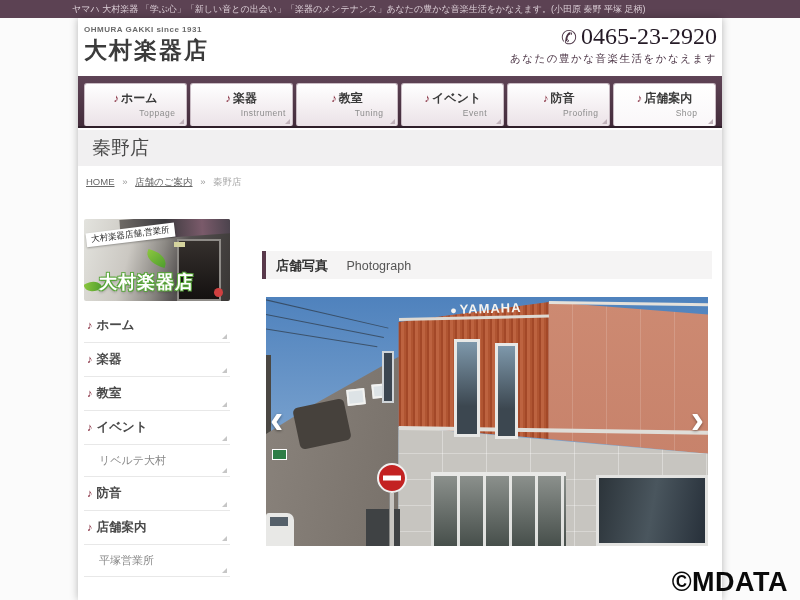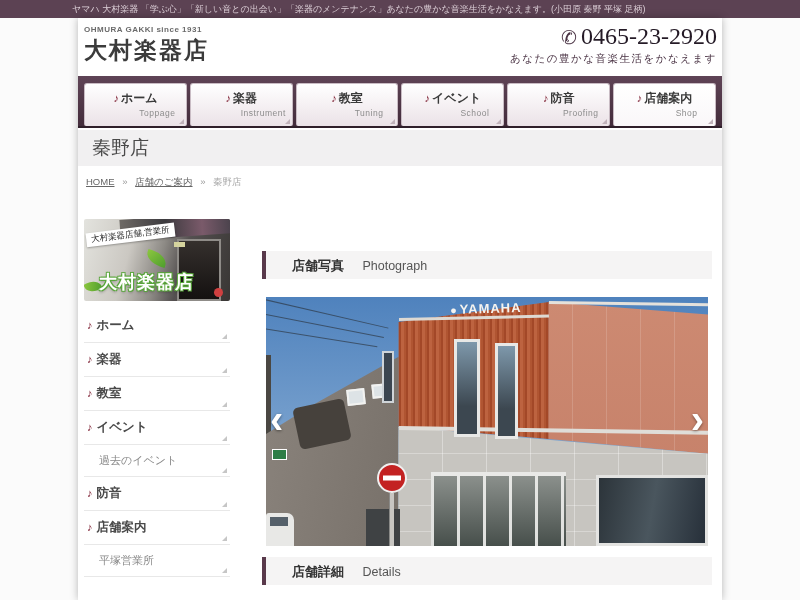--- a/index.html
+++ b/index.html
@@ -78,21 +78,21 @@
   .menu { list-style:none; }
   .menu li { position:relative; border-bottom:1px solid #e8e8e8; cursor:pointer; background:#fff; }
   .menu li::after { content:""; position:absolute; right:3px; bottom:3px; width:0; height:0;
     border-style:solid; border-width:0 0 5px 5px; border-color:transparent transparent #c6c6c6 transparent; }
   .menu .m-main { padding:8px 4px 8px 3px; font-size:12.5px; font-weight:bold; color:#4a4a4a; }
   .menu .m-main .note { color:#7e2134; font-size:11px; margin-right:4px; }
   .menu .m-sub { padding:8px 4px 8px 15px; font-size:11px; color:#888; }
 
   
   .sec-head { height:28px; background:#f5f4f4; border-left:4px solid #59394b;
-    line-height:28px; padding-left:26px; }
+    line-height:28px; padding-left:10px; }
   .sec-head .ja { font-size:13px; color:#333; font-weight:bold; }
   .sec-head .en { font-size:12.5px; color:#555; margin-left:14px; }
   .sec-head.first { margin-top:32px; }
 
   
   .carousel { position:relative; margin-top:14px; width:450px; height:257px; background:#fff; padding:4px; }
   .photo { position:relative; width:442px; height:249px; overflow:hidden; }
   .sky { position:absolute; inset:0; background:linear-gradient(180deg,#4f82bd 0%,#7ba3cf 60%,#a9c3dc 100%); }
   .pline { position:absolute; height:1px; background:rgba(35,35,35,.55); }
   .pl1 { left:-6px; top:16px; width:130px; transform:rotate(13deg); }
@@ -197,21 +197,21 @@
       <div class="tab">
         <div class="tab-label"><span class="note">♪</span><span>楽器</span></div>
         <div class="tab-sub">Instrument</div>
       </div>
       <div class="tab">
         <div class="tab-label"><span class="note">♪</span><span>教室</span></div>
         <div class="tab-sub">Tuning</div>
       </div>
       <div class="tab">
         <div class="tab-label"><span class="note">♪</span><span>イベント</span></div>
-        <div class="tab-sub">School</div>
+        <div class="tab-sub">Event</div>
       </div>
       <div class="tab">
         <div class="tab-label"><span class="note">♪</span><span>防音</span></div>
         <div class="tab-sub">Proofing</div>
       </div>
       <div class="tab active">
         <div class="tab-label"><span class="note">♪</span><span>店舗案内</span></div>
         <div class="tab-sub">Shop</div>
       </div>
     </div>
@@ -239,21 +239,21 @@
           <div class="leaf leaf2"></div>
           <div class="leaf leaf1"></div>
           <div class="banner-title">大村楽器店</div>
           <div class="banner-dot"></div>
         </div>
         <ul class="menu">
           <li class="m-main"><span class="note">♪</span><span>ホーム</span></li>
           <li class="m-main"><span class="note">♪</span><span>楽器</span></li>
           <li class="m-main"><span class="note">♪</span><span>教室</span></li>
           <li class="m-main"><span class="note">♪</span><span>イベント</span></li>
-          <li class="m-sub"><span>過去のイベント</span></li>
+          <li class="m-sub"><span>リベルテ大村</span></li>
           <li class="m-main"><span class="note">♪</span><span>防音</span></li>
           <li class="m-main"><span class="note">♪</span><span>店舗案内</span></li>
           <li class="m-sub"><span>平塚営業所</span></li>
 
         </ul>
       </aside>
 
       <main class="main">
 
         <div class="sec-head first">
@@ -292,22 +292,19 @@
               </div>
             <div class="van">
                 <div class="van-win"></div>
               </div>
             <div class="green-sign"></div>
           </div>
           <div class="arrow prev">‹</div>
           <div class="arrow next">›</div>
         </div>
 
-        <div class="sec-head second">
-          <span class="ja">店舗詳細</span>
-          <span class="en">Details</span>
-        </div>
 
       </main>
     </div>
   </div>
 
+  <div class="watermark">©MDATA</div>
 </div>
 
 </body></html>

